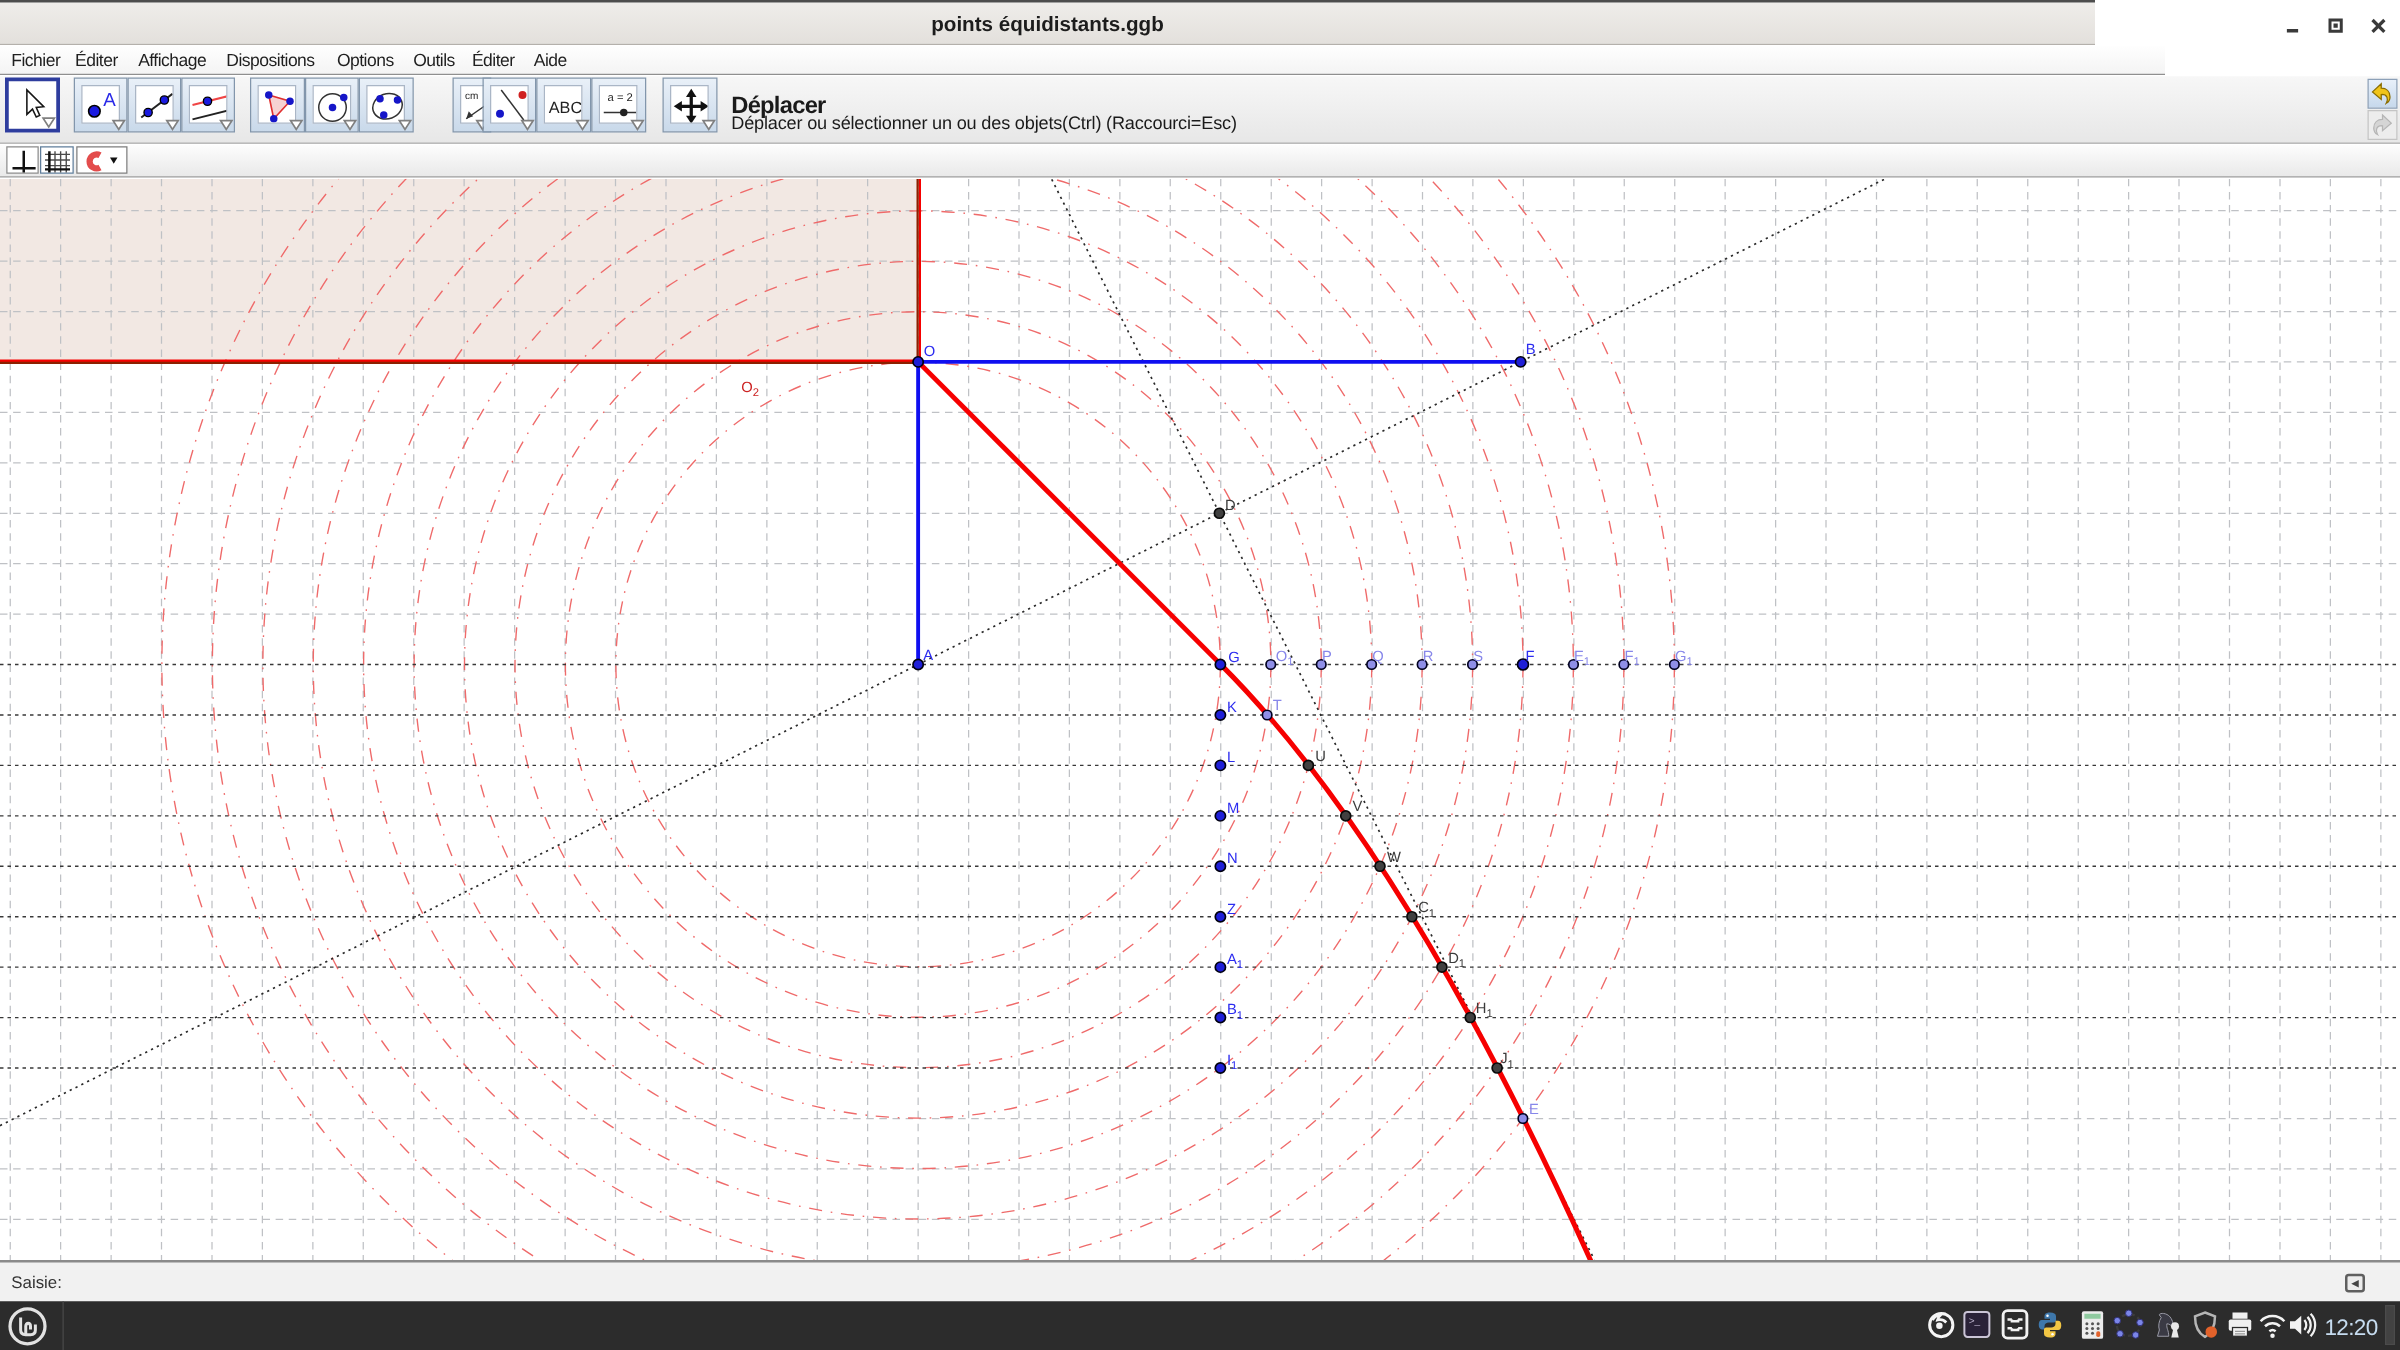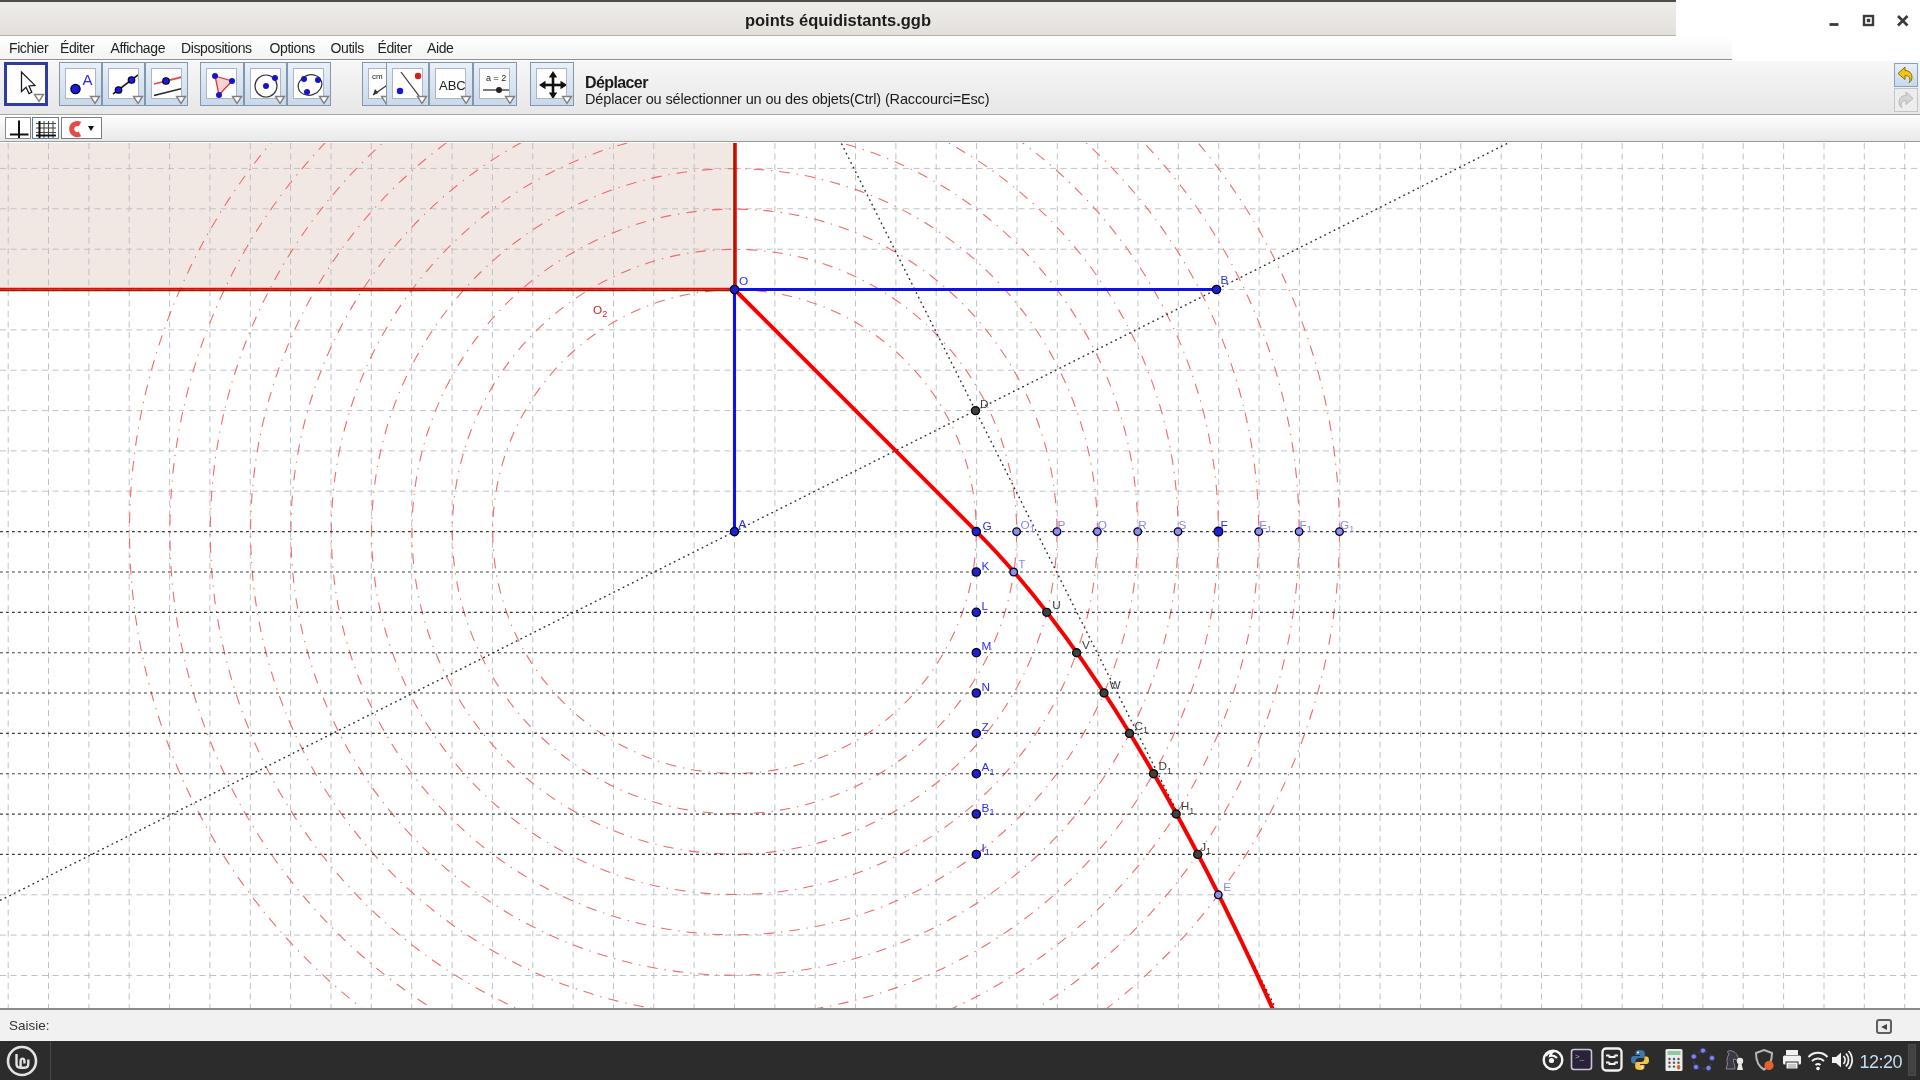--- a/index.html
+++ b/index.html
@@ -193,21 +193,21 @@
             <polygon points="16,30 11.8,23.5 20.2,23.5"></polygon>
             <polygon points="2,16 8.5,11.8 8.5,20.2"></polygon>
             <polygon points="30,16 23.5,11.8 23.5,20.2"></polygon>
           </g>
         </svg>
       </div>
       <svg class="triv" width="12" height="10">
         <polygon points="1.5,1.5 10.5,1.5 6,8.5" fill="#fff" stroke="#808080" stroke-width="1.4"></polygon>
       </svg>
     </div>
-  <div style="position:absolute;left:585px;top:13px;font-size:16px;letter-spacing:-0.6px;font-weight:bold;color:#1a1a1a">Déplacer</div>
+  <div style="position:absolute;left:585px;top:13px;font-size:19px;letter-spacing:-0.6px;font-weight:bold;color:#1a1a1a">Déplacer</div>
   <div style="position:absolute;left:585px;top:29.5px;font-size:14.5px;letter-spacing:-0.15px;color:#1a1a1a">Déplacer ou sélectionner un ou des objets(Ctrl) (Raccourci=Esc)</div>
   <div style="position:absolute;left:1894px;top:2px;width:24px;height:24px;background:linear-gradient(#e8f0fa,#c6d8ec);border:1px solid #8ca0b8"><svg width="21" height="21">
         <path d="M3,9.5 L10,3 L10,6.5 C14,6.5 17,9 17,13.5 C17,16 15.5,17.8 14,18.6 C15,17 15.3,15.5 14.6,13.8 C13.8,12 12,11.5 10,11.6 L10,15.5 Z" fill="#f0c419" stroke="#8a6d00" stroke-width="1"></path>
       </svg></div>
   <div style="position:absolute;left:1894px;top:26.5px;width:24px;height:24px;background:#ededed;border:1px solid #c4c4c4"><svg width="21" height="21">
         <path d="M18,9.5 L11,3 L11,6.5 C7,6.5 4,9 4,13.5 C4,16 5.5,17.8 7,18.6 C6,17 5.7,15.5 6.4,13.8 C7.2,12 9,11.5 11,11.6 L11,15.5 Z" fill="#d5d5d5" stroke="#b5b5b5" stroke-width="1"></path>
       </svg></div>
 </div>
 <div id="row2">
   <div style="position:absolute;left:4.5px;top:1px;width:26px;height:22px;overflow:hidden;background:#fff;border:1px solid #8a8a8a"><svg width="26" height="26">

